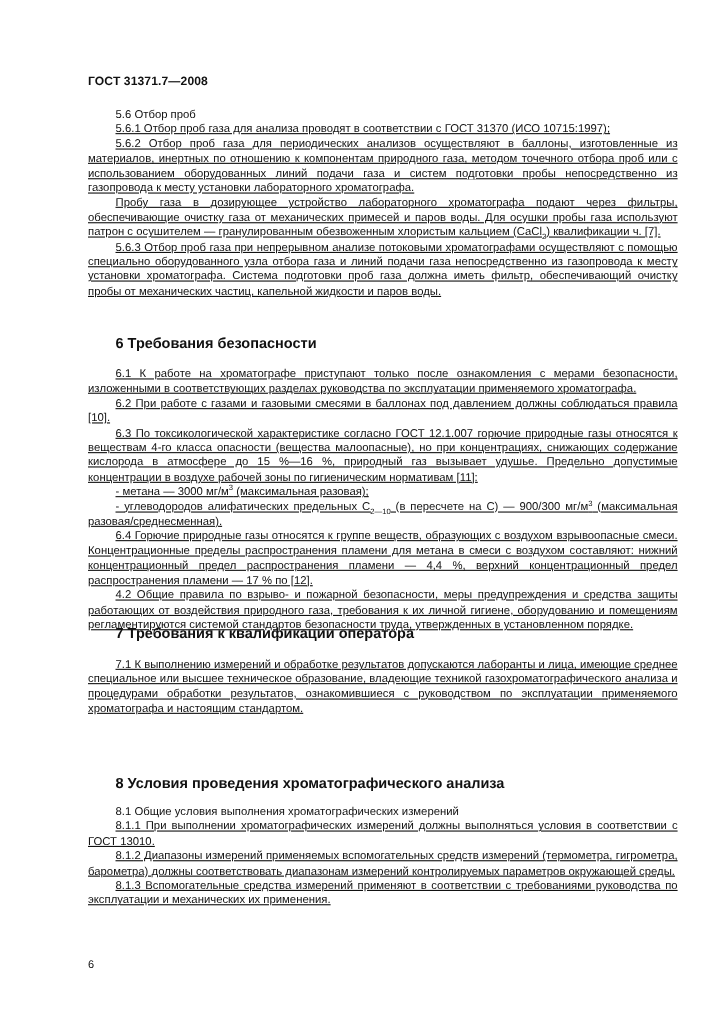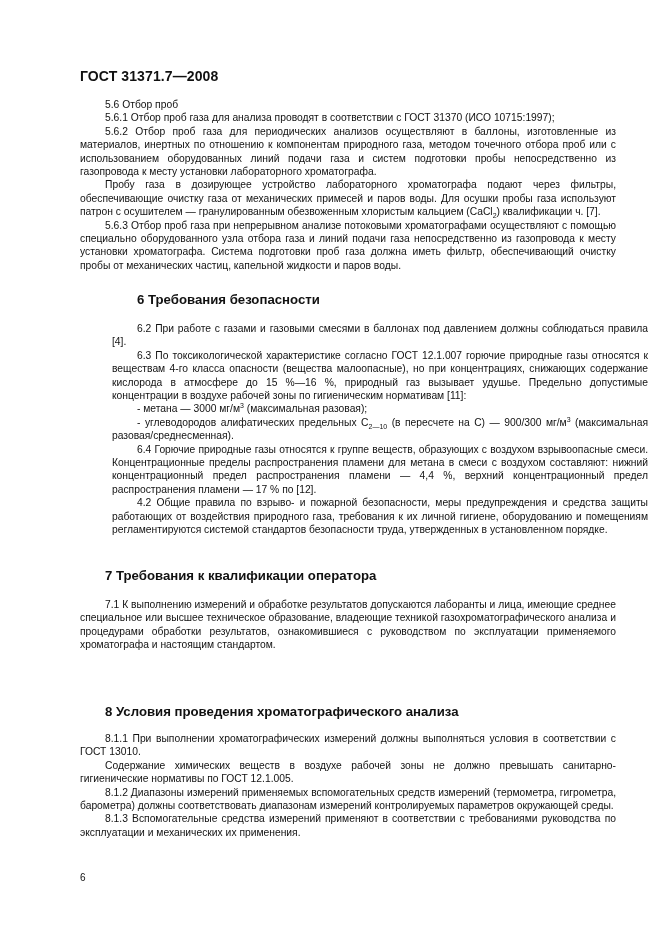--- a/index.html
+++ b/index.html
@@ -1,58 +1,59 @@
 <!DOCTYPE html>
 <html><head>
 <meta charset="utf-8">
 <style>
   html, body { margin:0; padding:0; background:#ffffff; }
   body { width:661px; height:936px; position:relative; overflow:hidden;
          font-family:"Liberation Sans", sans-serif; color:#111; }
-  .hdr { position:absolute; left:80px; top:68px; font-weight:bold; font-size:14px; letter-spacing:0.1px; }
-  .p { font-size:10.3px; line-height:13.4px; text-align:justify; margin:0; }
+  .hdr { position:absolute; left:80px; top:68px; font-weight:bold; font-size:11px; letter-spacing:0.1px; }
+  .p { font-size:10.3px; line-height:13.4px; text-align:justify; margin:0;text-decoration:underline; }
   .ind { text-indent:25px; }
   .sub { font-weight:normal; font-size:10.3px; line-height:13.4px; margin:0; padding-left:25px; }
   .h1 { font-weight:bold; font-size:13.2px; margin:0; padding-left:25px; }
   sub, sup { font-size:7px; line-height:0; }
   .pgnum { position:absolute; left:80px; top:872px; font-size:10px; }
   .blk { position:absolute; left:80px; width:536px; }
 </style>
 </head>
 <body>
 
 <div class="hdr">ГОСТ  31371.7—2008</div>
 
 <div class="blk" style="top:98px;">
   <p class="sub">5.6  Отбор проб</p>
   <p class="p ind">5.6.1  Отбор проб газа для анализа проводят в соответствии с ГОСТ 31370 (ИСО 10715:1997);</p>
   <p class="p ind">5.6.2  Отбор проб газа для периодических анализов осуществляют в баллоны, изготовленные из материалов, инертных по отношению к компонентам природного газа, методом точечного отбора проб или с использованием оборудованных линий подачи газа и систем подготовки пробы непосредственно из газопровода к месту установки лабораторного хроматографа.</p>
   <p class="p ind"><span>Пробу газа в дозирующее устройство лабораторного хроматографа подают через фильтры, обеспечивающие очистку газа от механических примесей и паров воды. Для осушки пробы газа используют патрон с осушителем — гранулированным обезвоженным хлористым кальцием (CaCl</span><sub>2</sub><span>) квалификации ч. [7].</span></p>
   <p class="p ind">5.6.3  Отбор проб газа при непрерывном анализе потоковыми хроматографами осуществляют с помощью специально оборудованного узла отбора газа и линий подачи газа непосредственно из газопровода к месту установки хроматографа. Система подготовки проб газа должна иметь фильтр, обеспечивающий очистку пробы от механических частиц, капельной жидкости и паров воды.</p>
 </div>
 
-<div class="blk" style="top:292px;margin-left:32px;">
+<div class="blk" style="top:304px;">
   <p class="h1">6  Требования безопасности</p>
   <div style="height:15px"></div>
-  <p class="p ind">6.2  При работе с газами и газовыми смесями в баллонах под давлением должны соблюдаться правила [4].</p>
+  <p class="p ind">6.1  К работе на хроматографе приступают только после ознакомления с мерами безопасности, изложенными в соответствующих разделах руководства по эксплуатации применяемого хроматографа.</p>
+  <p class="p ind">6.2  При работе с газами и газовыми смесями в баллонах под давлением должны соблюдаться правила [10].</p>
   <p class="p ind">6.3  По токсикологической характеристике согласно ГОСТ 12.1.007 горючие природные газы относятся к веществам 4-го класса опасности (вещества малоопасные), но при концентрациях, снижающих содержание кислорода в атмосфере до 15 %—16 %, природный газ вызывает удушье. Предельно допустимые концентрации в воздухе рабочей зоны по гигиеническим нормативам [11]:</p>
   <p class="p ind"><span>- метана — 3000 мг/м</span><sup>3</sup><span> (максимальная разовая);</span></p>
   <p class="p ind"><span>- углеводородов алифатических предельных C</span><sub>2—10</sub><span> (в пересчете на C) — 900/300 мг/м</span><sup>3</sup><span> (максимальная разовая/среднесменная).</span></p>
   <p class="p ind">6.4  Горючие природные газы относятся к группе веществ, образующих с воздухом взрывоопасные смеси. Концентрационные пределы распространения пламени для метана в смеси с воздухом составляют: нижний концентрационный предел распространения пламени — 4,4 %, верхний концентрационный предел распространения пламени — 17 % по [12].</p>
   <p class="p ind">4.2  Общие правила по взрыво- и пожарной безопасности, меры предупреждения и средства защиты работающих от воздействия природного газа, требования к их личной гигиене, оборудованию и помещениям регламентируются системой стандартов безопасности труда, утвержденных в установленном порядке.</p>
 </div>
 
 <div class="blk" style="top:568px;">
   <p class="h1">7  Требования к квалификации оператора</p>
   <div style="height:15px"></div>
   <p class="p ind">7.1  К выполнению измерений и обработке результатов допускаются лаборанты и лица, имеющие среднее специальное или высшее техническое образование, владеющие техникой газохроматографического анализа и процедурами обработки результатов, ознакомившиеся с руководством по эксплуатации применяемого хроматографа и настоящим стандартом.</p>
 </div>
 
 <div class="blk" style="top:704px;">
   <p class="h1">8  Условия проведения хроматографического анализа</p>
   <div style="height:13px"></div>
+  <p class="sub">8.1  Общие условия выполнения хроматографических измерений</p>
   <p class="p ind">8.1.1  При выполнении хроматографических измерений должны выполняться условия в соответствии с ГОСТ 13010.</p>
-  <p class="p ind">Содержание химических веществ в воздухе рабочей зоны не должно превышать санитарно-гигиенические нормативы по ГОСТ 12.1.005.</p>
   <p class="p ind">8.1.2  Диапазоны измерений применяемых вспомогательных средств измерений (термометра, гигрометра, барометра) должны соответствовать диапазонам измерений контролируемых параметров окружающей среды.</p>
   <p class="p ind">8.1.3  Вспомогательные средства измерений применяют в соответствии с требованиями руководства по эксплуатации и механических их применения.</p>
 </div>
 
 <div class="pgnum">6</div>
 
 </body></html>

